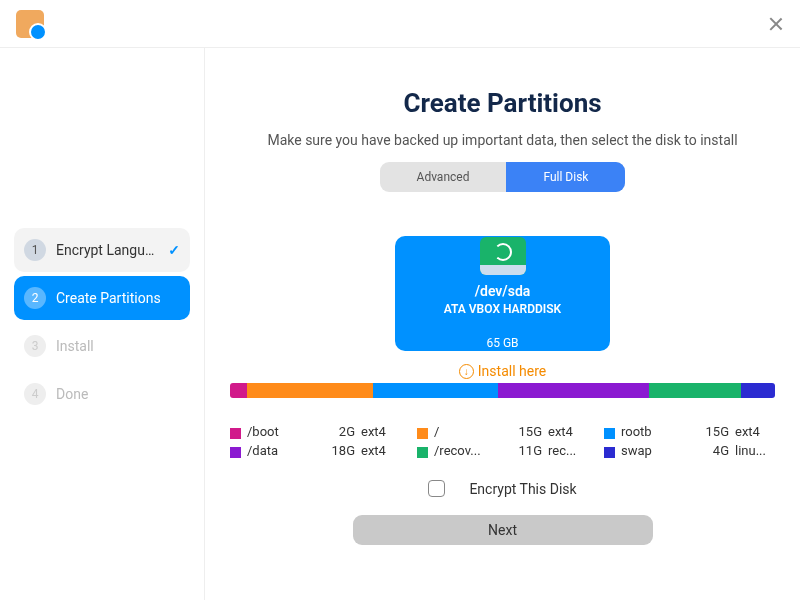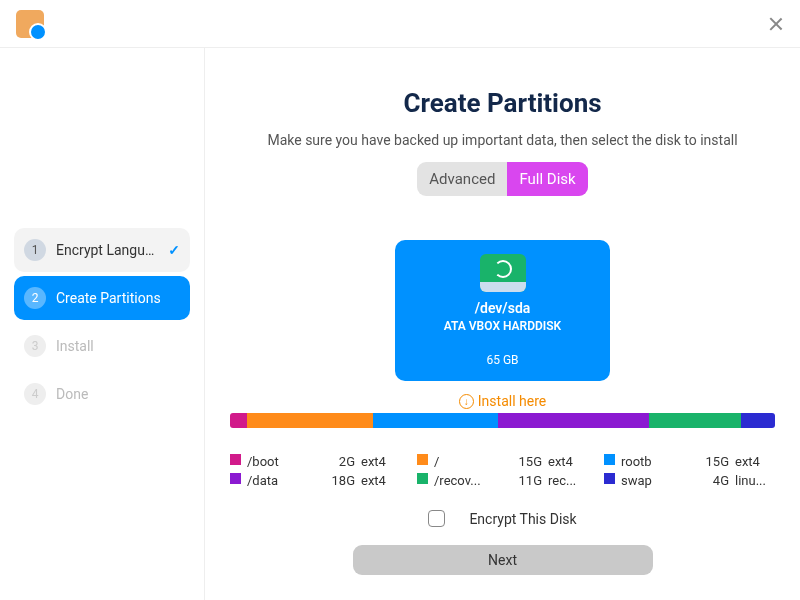--- a/index.html
+++ b/index.html
@@ -20,35 +20,35 @@
 .step.done .label{flex:1;white-space:nowrap;overflow:hidden;text-overflow:ellipsis}
 .step .check{color:#0091ff;font-weight:bold;margin-left:6px}
 .step.active{background:#0091ff;color:#fff}
 .step.active .num{background:rgba(255,255,255,0.35);color:#fff}
 .step.pending{color:#bbb}
 .step.pending .num{background:#eee;color:#ccc}
 .main{flex:1;padding:30px 25px 16px;display:flex;flex-direction:column;align-items:center}
 .title{font-size:26px;font-weight:700;color:#13284a;margin-top:10px;margin-bottom:14px}
 .subtitle{font-size:14px;color:#555;margin-bottom:14px;text-align:center}
 .mode-toggle{display:flex;background:#e3e3e3;border-radius:9px;overflow:hidden}
-.mode-btn{padding:8px 12px;font-size:15px;cursor:pointer;color:#555}
-.mode-btn.active{background:#d946ef;color:#fff}
-.disk-card{margin-top:44px;width:215px;background:#0091ff;border-radius:10px;padding:14px;text-align:center;color:#fff}
+.mode-btn{padding:8px 37px;font-size:12px;cursor:pointer;color:#555}
+.mode-btn.active{background:#3b82f6;color:#fff}
+.disk-card{margin-top:44px;width:215px;background:#0091ff;border-radius:10px;padding:1px;text-align:center;color:#fff}
 .disk-icon{width:46px;height:38px;background:#19b36a;border-radius:6px;margin:0 auto 8px;position:relative;display:flex;align-items:center;justify-content:center}
 .disk-icon-base{position:absolute;bottom:0;left:0;right:0;height:10px;background:#cde;border-radius:0 0 6px 6px}
 .disk-icon-swirl{width:18px;height:18px;border:2.5px solid #fff;border-radius:50%;position:relative;top:-4px;border-left-color:transparent}
 .disk-path{font-weight:600;font-size:14px}
 .disk-model{font-size:12px;font-weight:600;margin-top:3px}
 .disk-size{font-size:12px;margin-top:20px}
 .install-here{color:#f58b00;font-size:14px;margin-top:12px;display:flex;align-items:center;gap:4px}
 .install-here .arrow{width:15px;height:15px;border:1.5px solid #f58b00;border-radius:50%;display:inline-flex;align-items:center;justify-content:center;font-size:10px}
 .partbar{width:545px;height:15px;display:flex;margin-top:4px;border-radius:3px;overflow:hidden}
 .partbar div{height:100%}
 .legend{width:545px;display:grid;grid-template-columns:repeat(3,1fr);gap:4px 16px;margin-top:26px;font-size:13px;color:#333}
-.leg-item{display:flex;align-items:flex-start;gap:6px}
+.leg-item{display:flex;align-items:flex-end;gap:6px}
 .leg-item .sw{width:11px;height:11px;flex-shrink:0}
 .leg-item .mnt{width:50px;overflow:hidden;text-overflow:ellipsis;white-space:nowrap}
 .leg-item .sz{margin-left:auto;text-align:right;width:34px}
 .leg-item .fs{width:40px;overflow:hidden;text-overflow:ellipsis;white-space:nowrap}
 .encrypt{display:flex;align-items:center;gap:24px;margin-top:22px;font-size:14px;color:#333}
 .encrypt .box{width:17px;height:17px;border:1.5px solid #888;border-radius:4px}
 .next-btn{margin-top:18px;width:300px;height:30px;background:#c9c9c9;color:#333;border:none;border-radius:9px;font-size:14px;cursor:pointer}
 </style>
 </head>
 <body>

